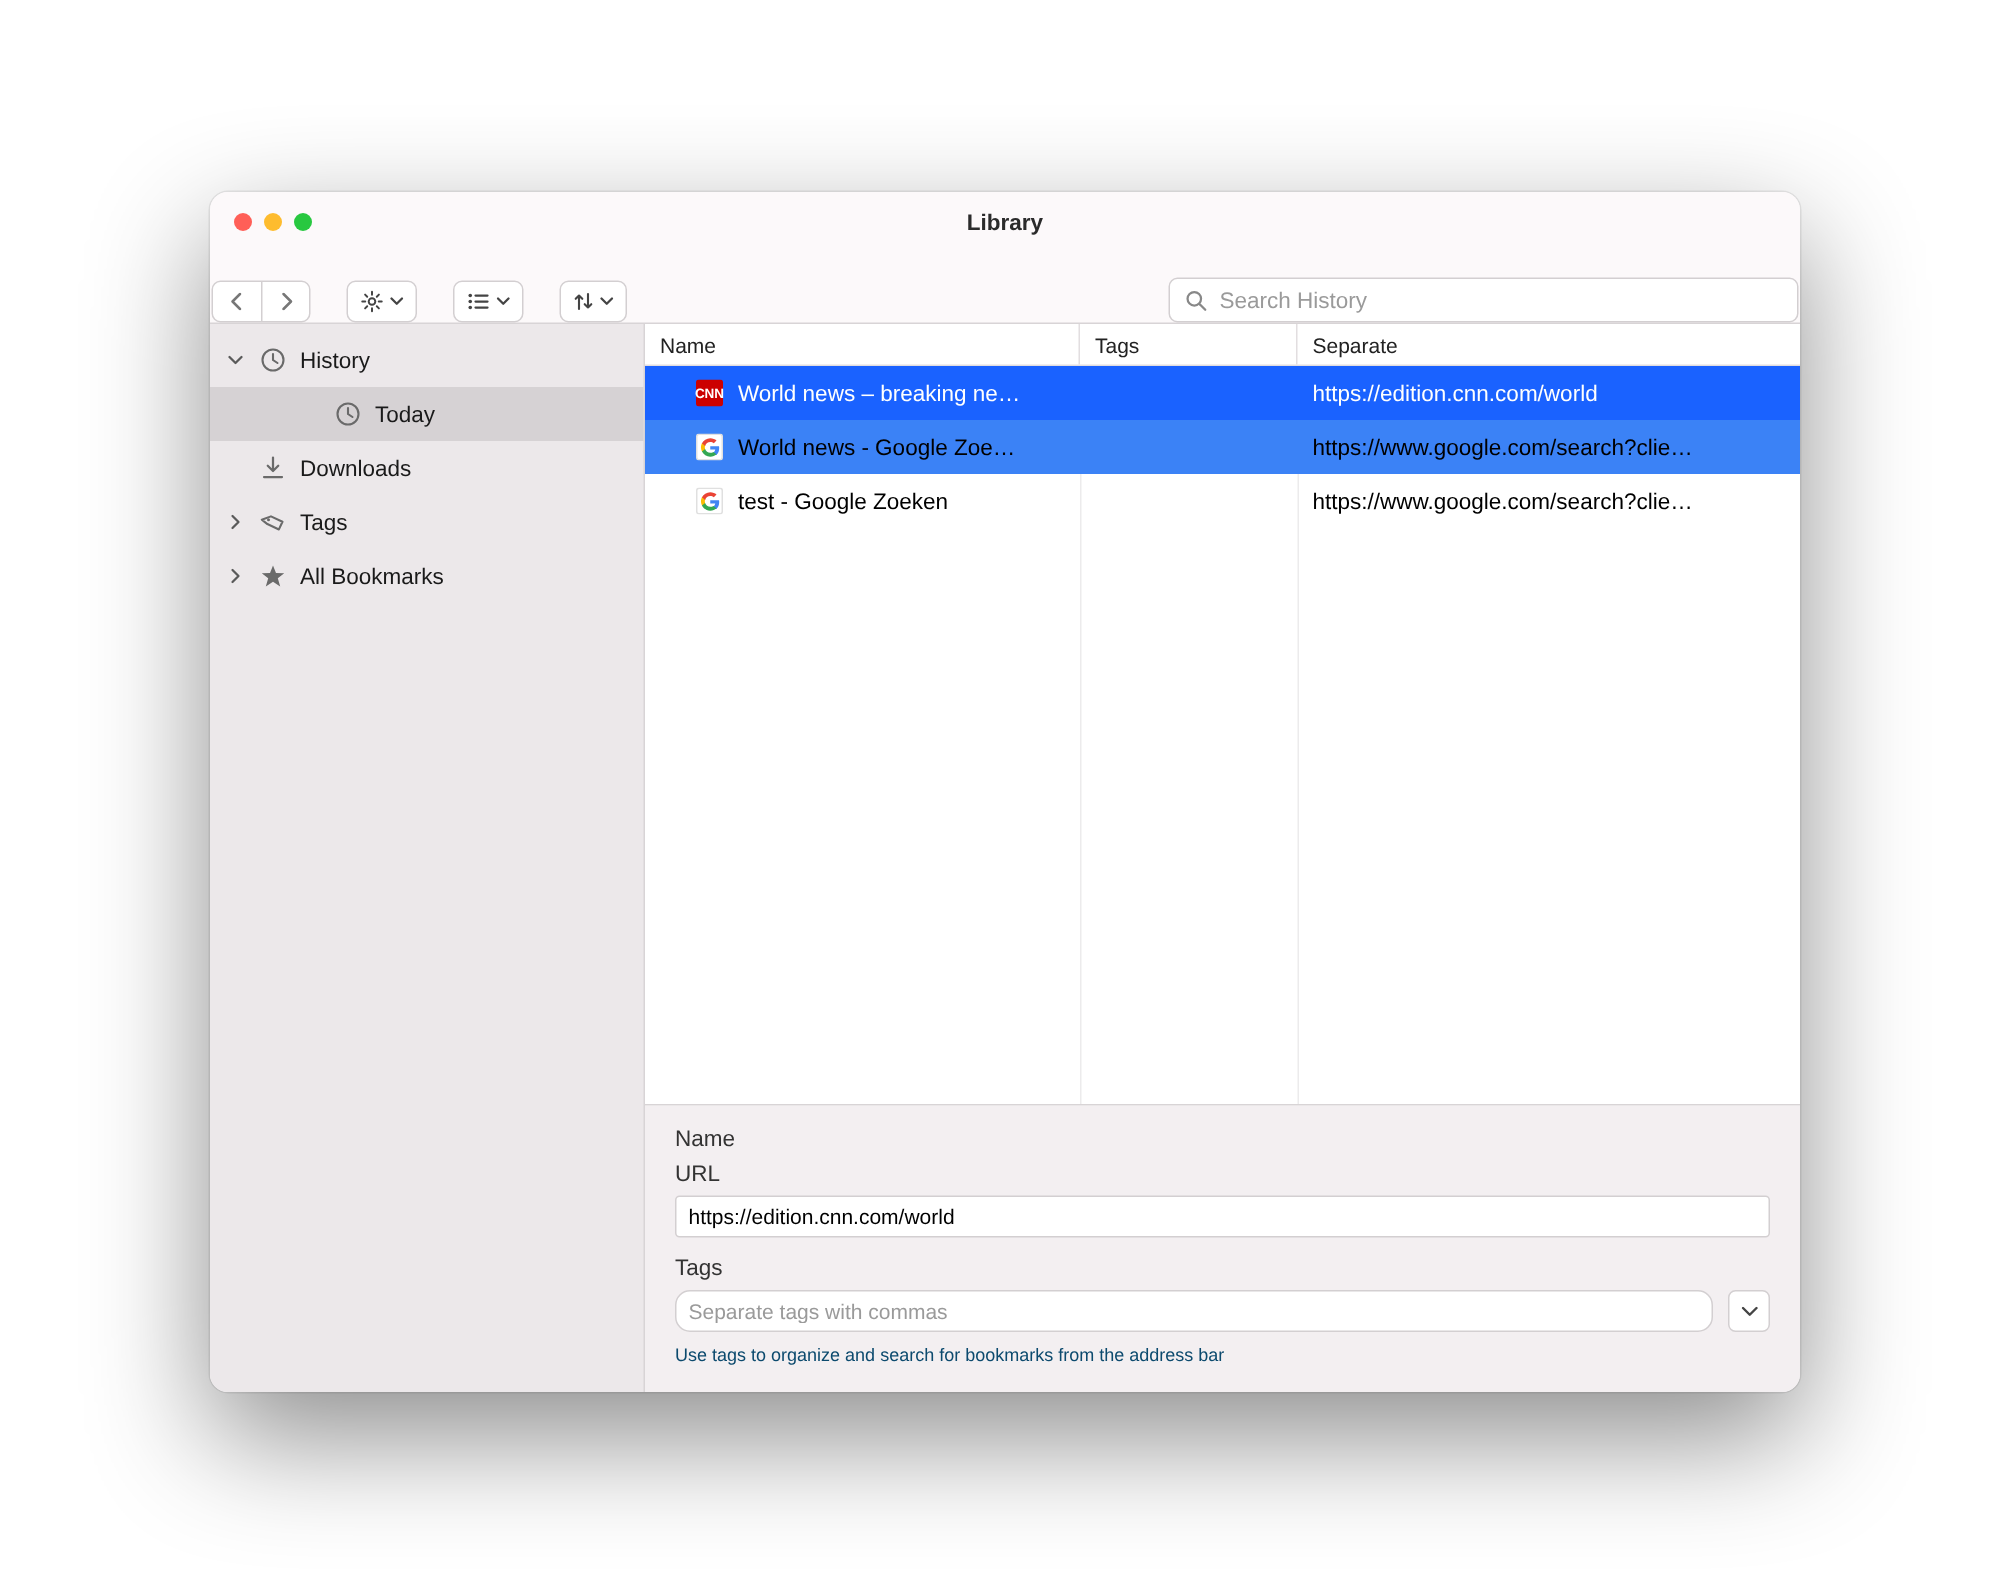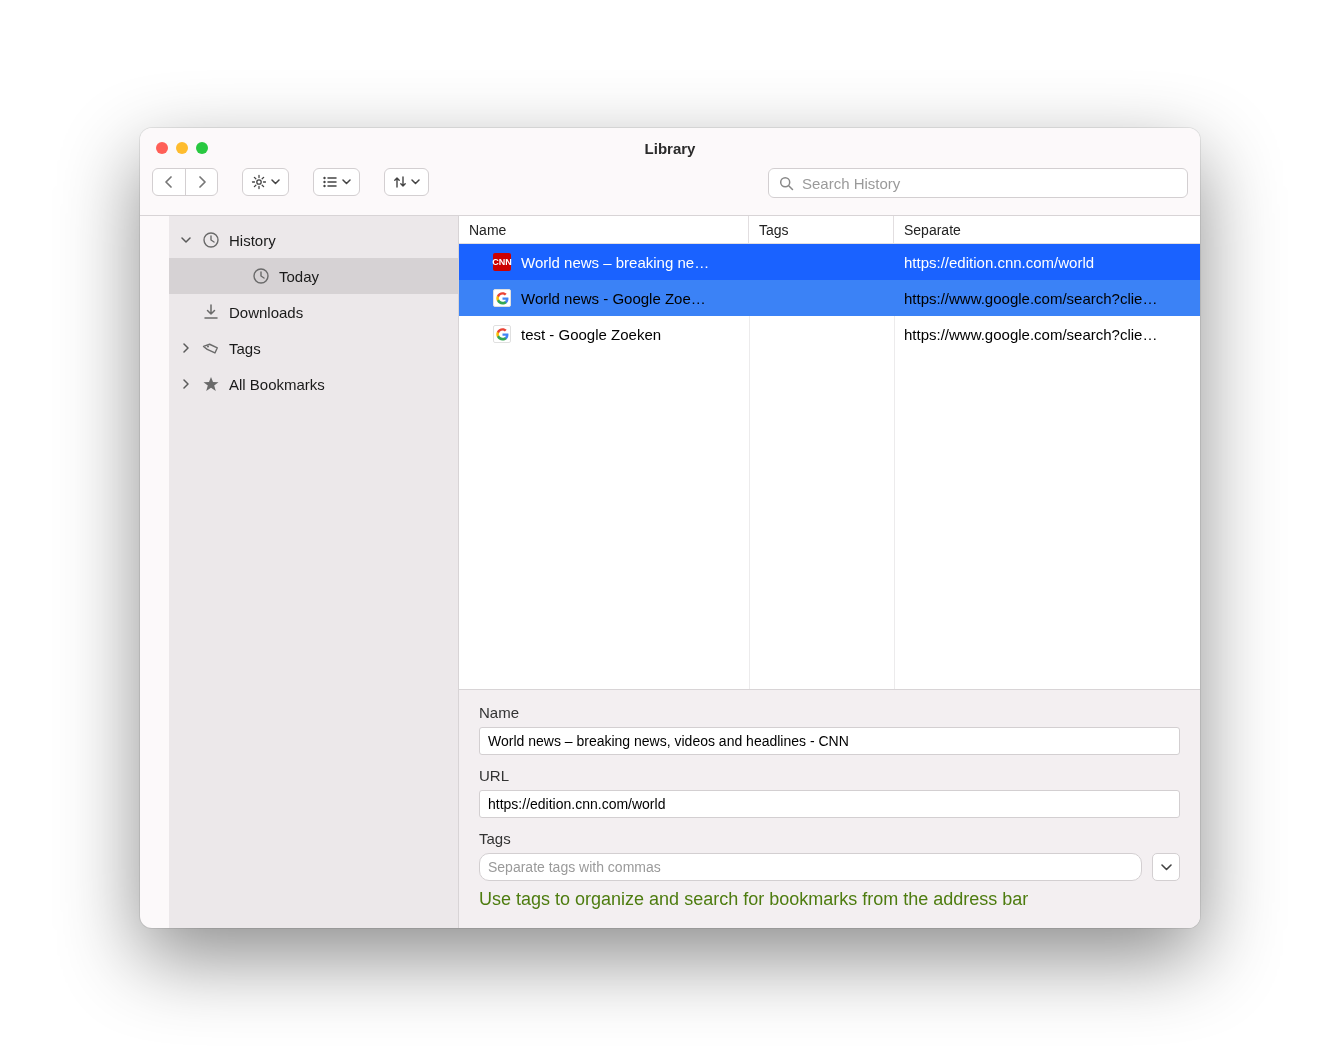--- a/index.html
+++ b/index.html
@@ -47,22 +47,22 @@
 .tl-yellow { background: #febc2e; }
 .tl-green { background: #28c840; }
 .title {
   font-size: 15px;
   font-weight: 600;
   color: #2b2b2b;
 }
 .toolbar {
   height: 48px;
   display: flex;
-  align-items: flex-start;
-  padding: 0 12px;
+  align-items: flex-end;
+  padding: 0 1px;
   gap: 24px;
   background: #fcf9fa;
   border-bottom: 1px solid #d8d4d6;
 }
 .btn-group {
   display: flex;
   align-items: center;
   border: 1px solid #d3cfd1;
   border-radius: 6px;
   background: #fff;
@@ -111,21 +111,20 @@
   outline: none;
   font-size: 15px;
   flex: 1;
   background: transparent;
 }
 .searchbox input::placeholder { color: #9a9a9a; }
 .main {
   flex: 1;
   display: flex;
   min-height: 0;
-  margin-left: 29px;
 }
 .sidebar {
   width: 290px;
   background: #ece8ea;
   border-right: 1px solid #d8d4d6;
   padding-top: 6px;
   font-size: 15px;
   color: #1a1a1a;
 }
 .tree-row {
@@ -197,21 +196,21 @@
   margin-bottom: 12px;
 }
 .det-input::placeholder { color: #9a9a9a; }
 .tags-row { display:flex; gap:10px; align-items:center; margin-bottom: 8px; }
 .tags-row .det-input { flex:1; margin-bottom:0;border-radius:10px; }
 .dd-btn {
   width:28px; height:28px; border:1px solid #d3cfd1; background:#fff;
   border-radius:5px; display:flex; align-items:center; justify-content:center;
   color:#444; cursor:pointer;
 }
-.hint { font-size: 18px; color: #4d7c0f; }
+.hint { font-size: 12px; color: #0c4a6e; }
 svg { display:block; }
 </style>
 </head>
 <body>
 
 <div class="window">
   <div class="titlebar">
     <div class="traffic">
       <span class="tl-red"></span>
       <span class="tl-yellow"></span>
@@ -385,21 +384,20 @@
             </span>
             <span class="txt">test - Google Zoeken</span>
           </div>
           <div class="cell-tags"></div>
           <div class="cell-loc">https://www.google.com/search?clie…</div>
         </div>
       </div>
 
       <div class="details">
         <div class="det-label">Name</div>
-        <input class="det-input" value="World news – breaking news, videos and headlines - CNN" style="">
         <div class="det-label">URL</div>
         <input class="det-input" value="https://edition.cnn.com/world" style="">
         <div class="det-label">Tags</div>
         <div class="tags-row">
           <input class="det-input" placeholder="Separate tags with commas" style="">
           <button class="dd-btn">
             <svg width="11" height="7" viewBox="0 0 11 7">
                 <path d="M1 1 L5.5 5.5 L10 1" stroke="currentColor" stroke-width="1.6" fill="none" stroke-linecap="round" stroke-linejoin="round"></path>
               </svg>
           </button>

